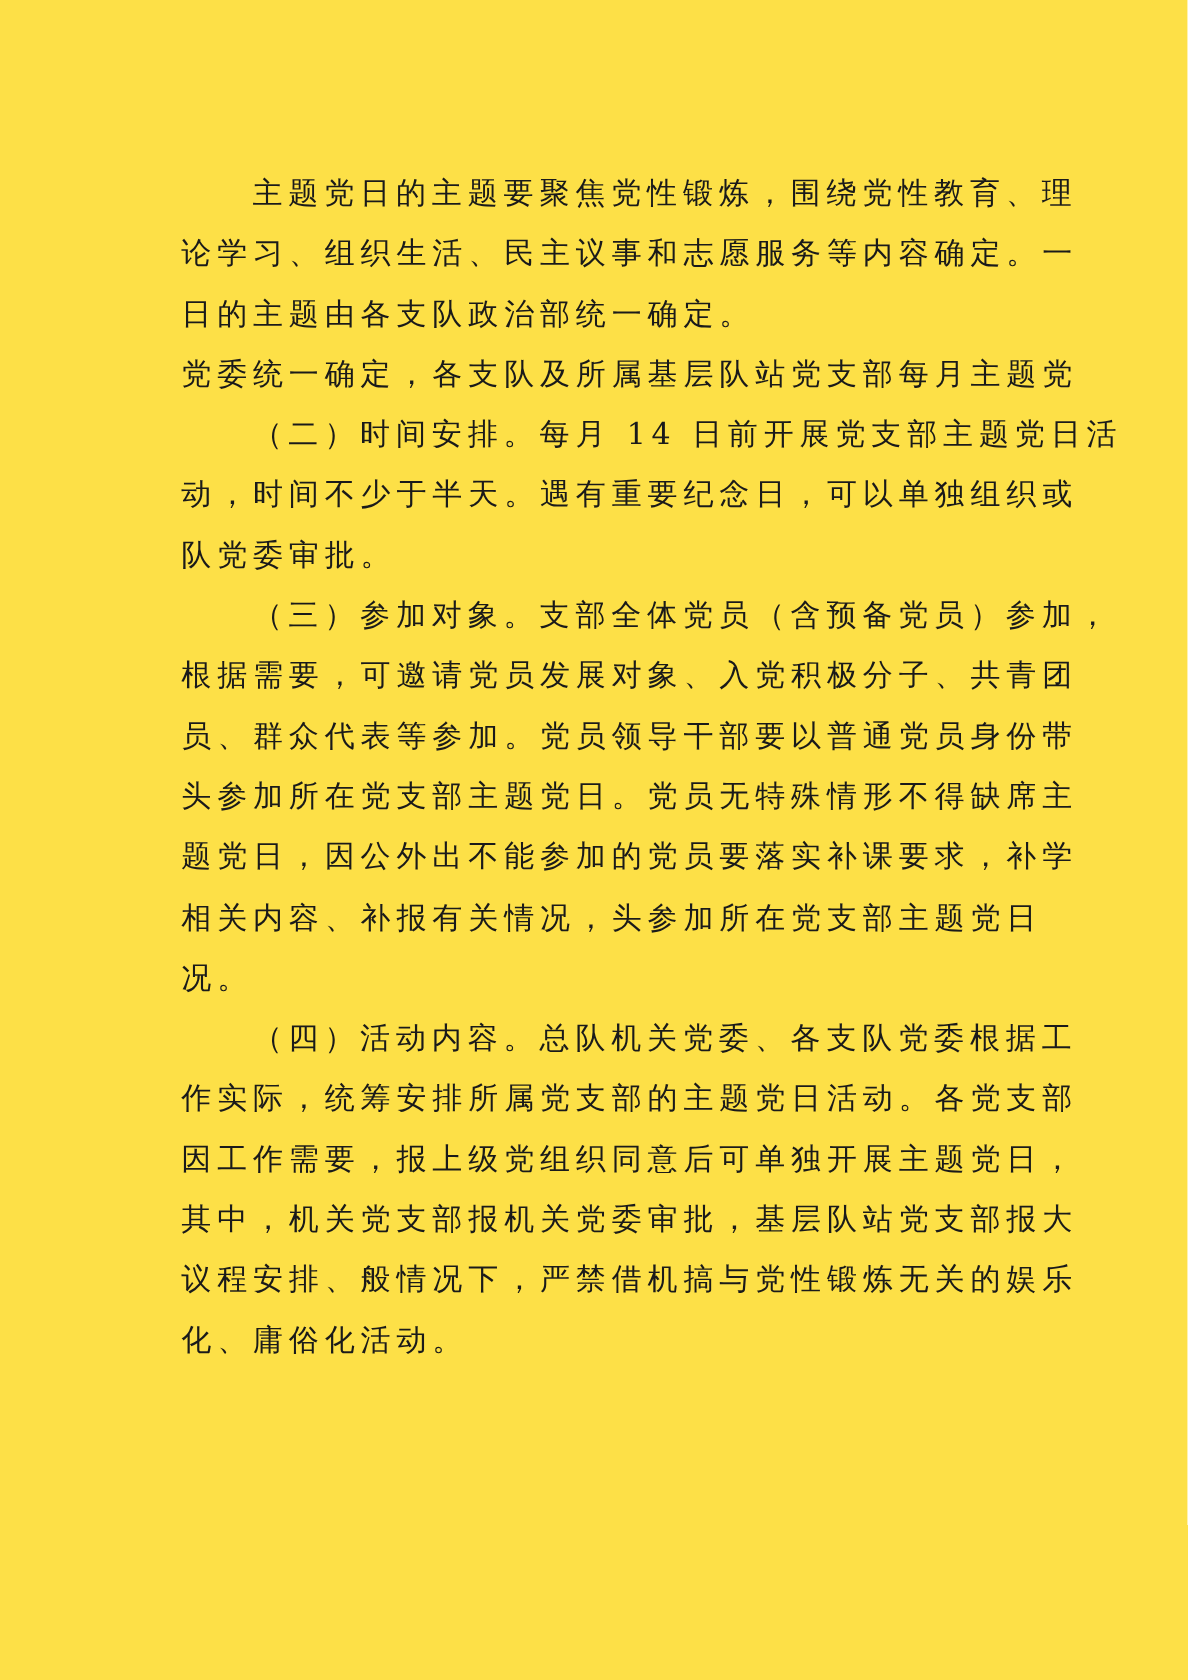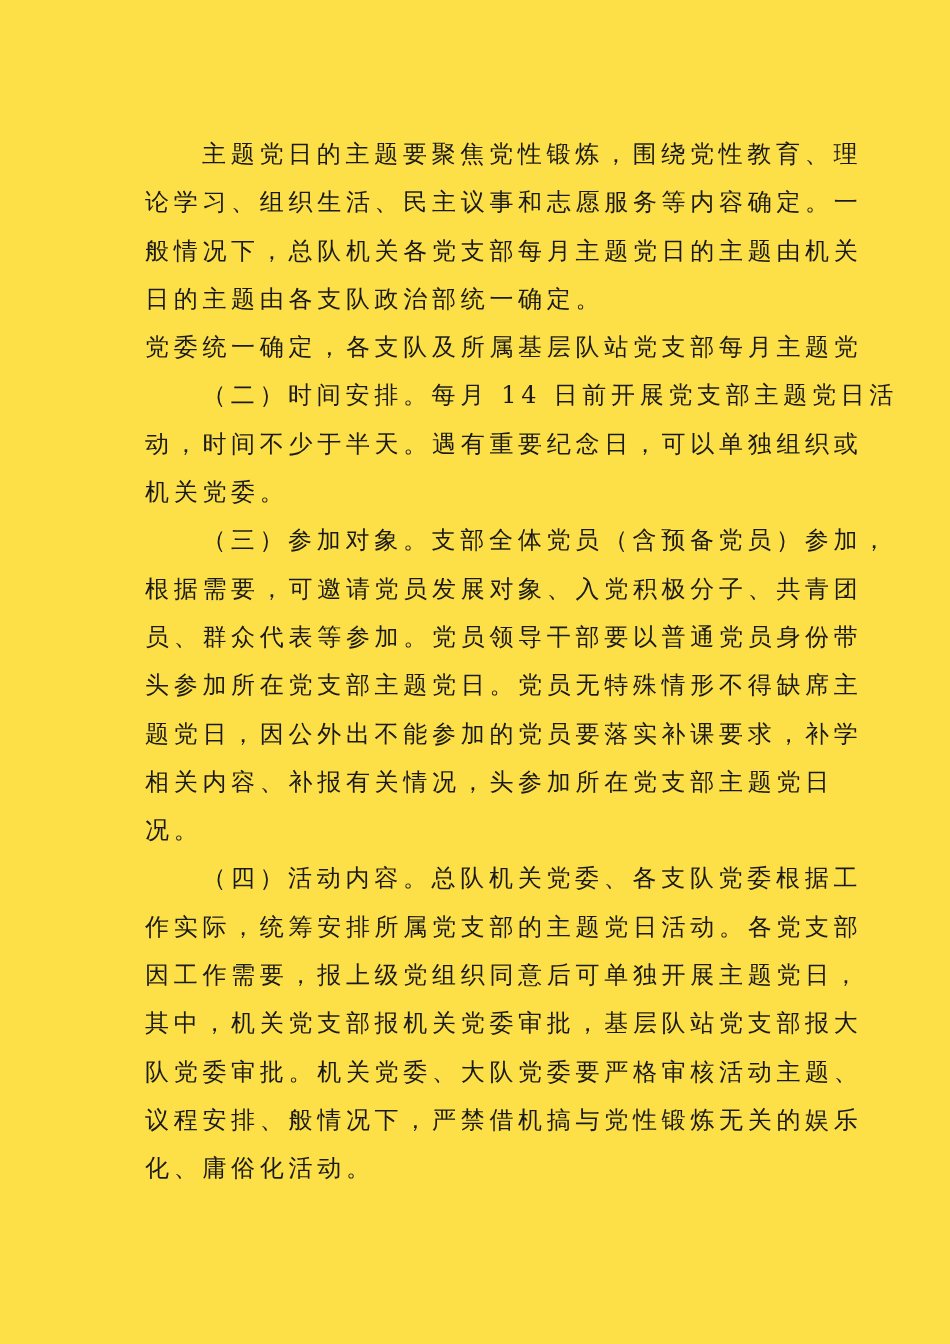--- a/index.html
+++ b/index.html
@@ -43,45 +43,43 @@
   </style>
 </head>
 <body>
 
 <div class="page">
   <div class="content">
 
     <div class="paragraph">
       <div class="line indent">主题党日的主题要聚焦党性锻炼，围绕党性教育、理</div>
       <div class="line">论学习、组织生活、民主议事和志愿服务等内容确定。一</div>
-      <div class="line">般情况下，总队机关各党支部每月主题党日的主题由机关</div>
       <div class="line">日的主题由各支队政治部统一确定。</div>
       <div class="line">党委统一确定，各支队及所属基层队站党支部每月主题党</div>
     </div>
 
     <div class="paragraph">
       <div class="line indent">（二）时间安排。每月 14 日前开展党支部主题党日活</div>
       <div class="line">动，时间不少于半天。遇有重要纪念日，可以单独组织或</div>
-      <div class="line">机关党委。</div>
+      <div class="line">队党委审批。</div>
     </div>
 
     <div class="paragraph">
       <div class="line indent">（三）参加对象。支部全体党员（含预备党员）参加，</div>
       <div class="line">根据需要，可邀请党员发展对象、入党积极分子、共青团</div>
       <div class="line">员、群众代表等参加。党员领导干部要以普通党员身份带</div>
       <div class="line">头参加所在党支部主题党日。党员无特殊情形不得缺席主</div>
       <div class="line">题党日，因公外出不能参加的党员要落实补课要求，补学</div>
       <div class="line">相关内容、补报有关情况，头参加所在党支部主题党日</div>
       <div class="line">况。</div>
     </div>
 
     <div class="paragraph">
       <div class="line indent">（四）活动内容。总队机关党委、各支队党委根据工</div>
       <div class="line">作实际，统筹安排所属党支部的主题党日活动。各党支部</div>
       <div class="line">因工作需要，报上级党组织同意后可单独开展主题党日，</div>
       <div class="line">其中，机关党支部报机关党委审批，基层队站党支部报大</div>
-      <div class="line">队党委审批。机关党委、大队党委要严格审核活动主题、</div>
       <div class="line">议程安排、般情况下，严禁借机搞与党性锻炼无关的娱乐</div>
       <div class="line">化、庸俗化活动。</div>
     </div>
 
   </div>
 </div>
 
 </body></html>

